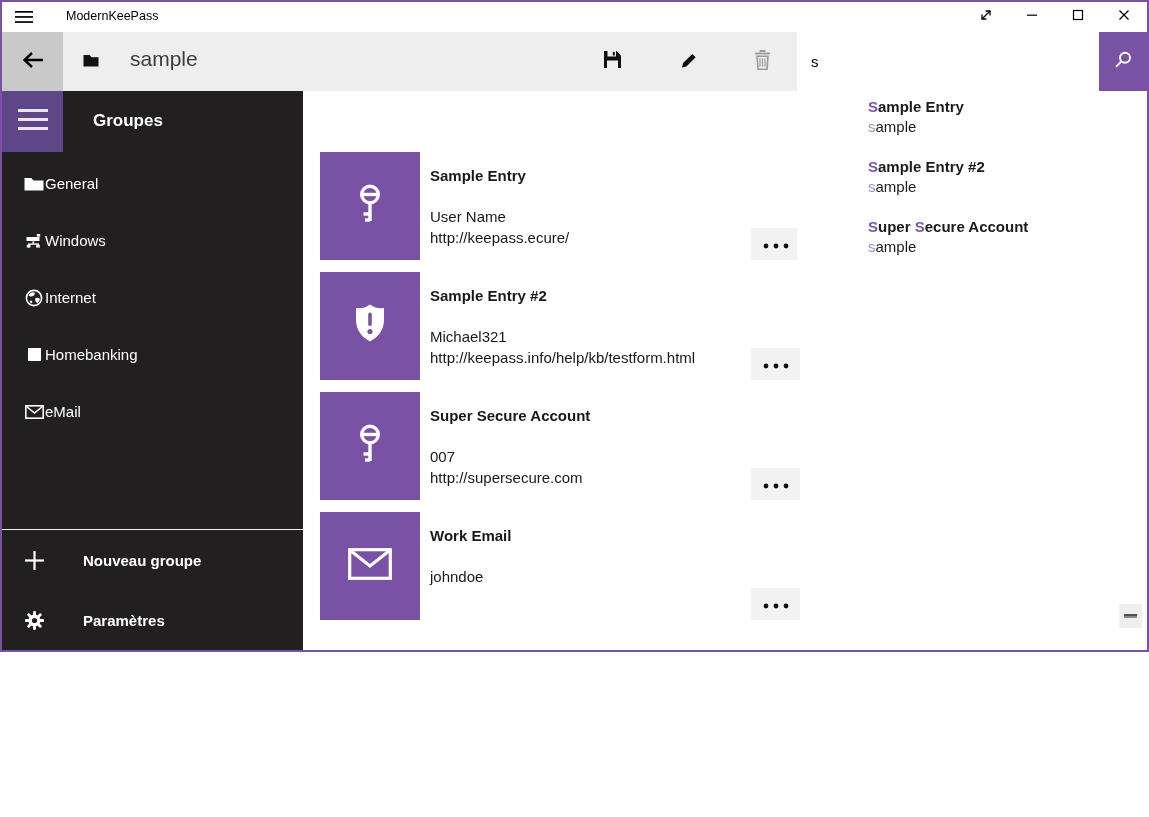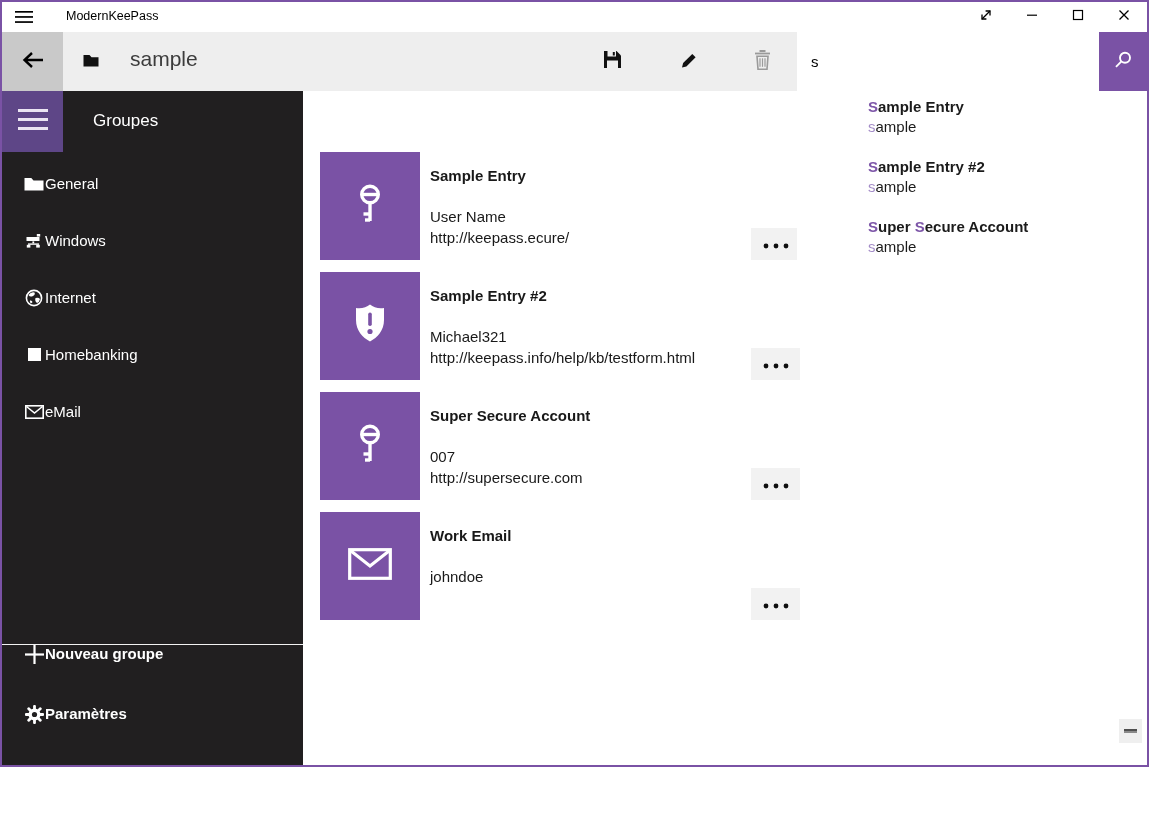--- a/index.html
+++ b/index.html
@@ -1,17 +1,17 @@
 <!DOCTYPE html>
 <html><head>
 <meta charset="utf-8">
 <style>
   html,body{margin:0;padding:0;background:#fff;}
   .window{
-    position:relative;width:1149px;height:767px;box-sizing:border-box;
+    position:relative;width:1149px;height:652px;box-sizing:border-box;
     border:2px solid #7a52a5;background:#fff;overflow:hidden;
     font-family:"Liberation Sans","DejaVu Sans",sans-serif;
     -webkit-font-smoothing:antialiased;
   }
   
   .titlebar{position:absolute;left:0;top:0;width:100%;height:30px;background:#fff;}
   .tb-menu{position:absolute;left:13px;top:7px;width:20px;height:16px;display:flex;align-items:center;}
   .tb-title{position:absolute;left:64px;top:7px;font-size:12.5px;color:#000;}
   .tb-controls{position:absolute;right:0;top:0;height:30px;display:flex;}
   .tb-btn{width:46px;height:30px;display:flex;align-items:center;justify-content:center;}
@@ -22,27 +22,27 @@
   .db-title{position:absolute;left:128px;top:15px;font-size:21px;color:#3c3c3c;}
   .tool-btn{position:absolute;top:0;width:48px;height:59px;display:flex;align-items:center;justify-content:center;}
   .tool-save{left:586px;} .tool-edit{left:663px;} .tool-del{left:736px;}
   .search-input{position:absolute;left:795px;top:0;width:302px;height:59px;border:none;outline:none;
     background:#fff;padding:0 0 0 14px;font-size:15px;color:#000;box-sizing:border-box;
     font-family:"Liberation Sans","DejaVu Sans",sans-serif;}
   .search-btn{position:absolute;left:1097px;top:0;width:48px;height:59px;background:#7a52a5;display:flex;align-items:center;justify-content:center;}
   
   .sidebar{position:absolute;left:0;top:89px;bottom:0;width:301px;background:#211f20;}
   .nav-toggle{position:absolute;left:0;top:0;width:61px;height:61px;background:#5e4687;display:flex;align-items:center;justify-content:center;}
-  .sb-heading{position:absolute;left:91px;top:20px;font-size:17px;font-weight:400;color:#fff;}
+  .sb-heading{position:absolute;left:91px;top:20px;font-size:17px;font-weight:700;color:#fff;}
   .sb-groups{position:absolute;left:0;top:64px;width:100%;}
   .sb-item{height:57px;display:flex;align-items:center;cursor:default;}
   .sb-ic{width:22px;margin-left:21px;display:flex;justify-content:center;}
   .sb-label{font-size:15px;color:#fff;}
   .sb-bottom{position:absolute;left:0;bottom:0;width:100%;border-top:1px solid #f2f2f2;background:#211f20;}
-  .sb-action{height:60px;display:flex;align-items:flex-start;}
+  .sb-action{height:60px;display:flex;align-items:center;gap:38px;}
   .sb-action .sb-label{font-weight:700;}
   
   .main{position:absolute;left:301px;top:89px;right:0;bottom:0;background:#fff;}
   .entries{position:absolute;left:17px;top:61px;width:480px;}
   .entry{position:relative;height:108px;margin-bottom:12px;}
   .tile{position:absolute;left:0;top:0;width:100px;height:108px;background:#7a52a5;display:flex;align-items:center;justify-content:center;}
   .e-title{position:absolute;left:110px;top:15px;font-size:15px;font-weight:700;color:#191919;}
   .e-lines{position:absolute;left:110px;top:54px;font-size:15px;color:#191919;line-height:21px;}
   .more-btn{position:absolute;right:0;bottom:0;width:49px;height:32px;background:#f2f2f2;display:flex;align-items:center;justify-content:center;}
   

